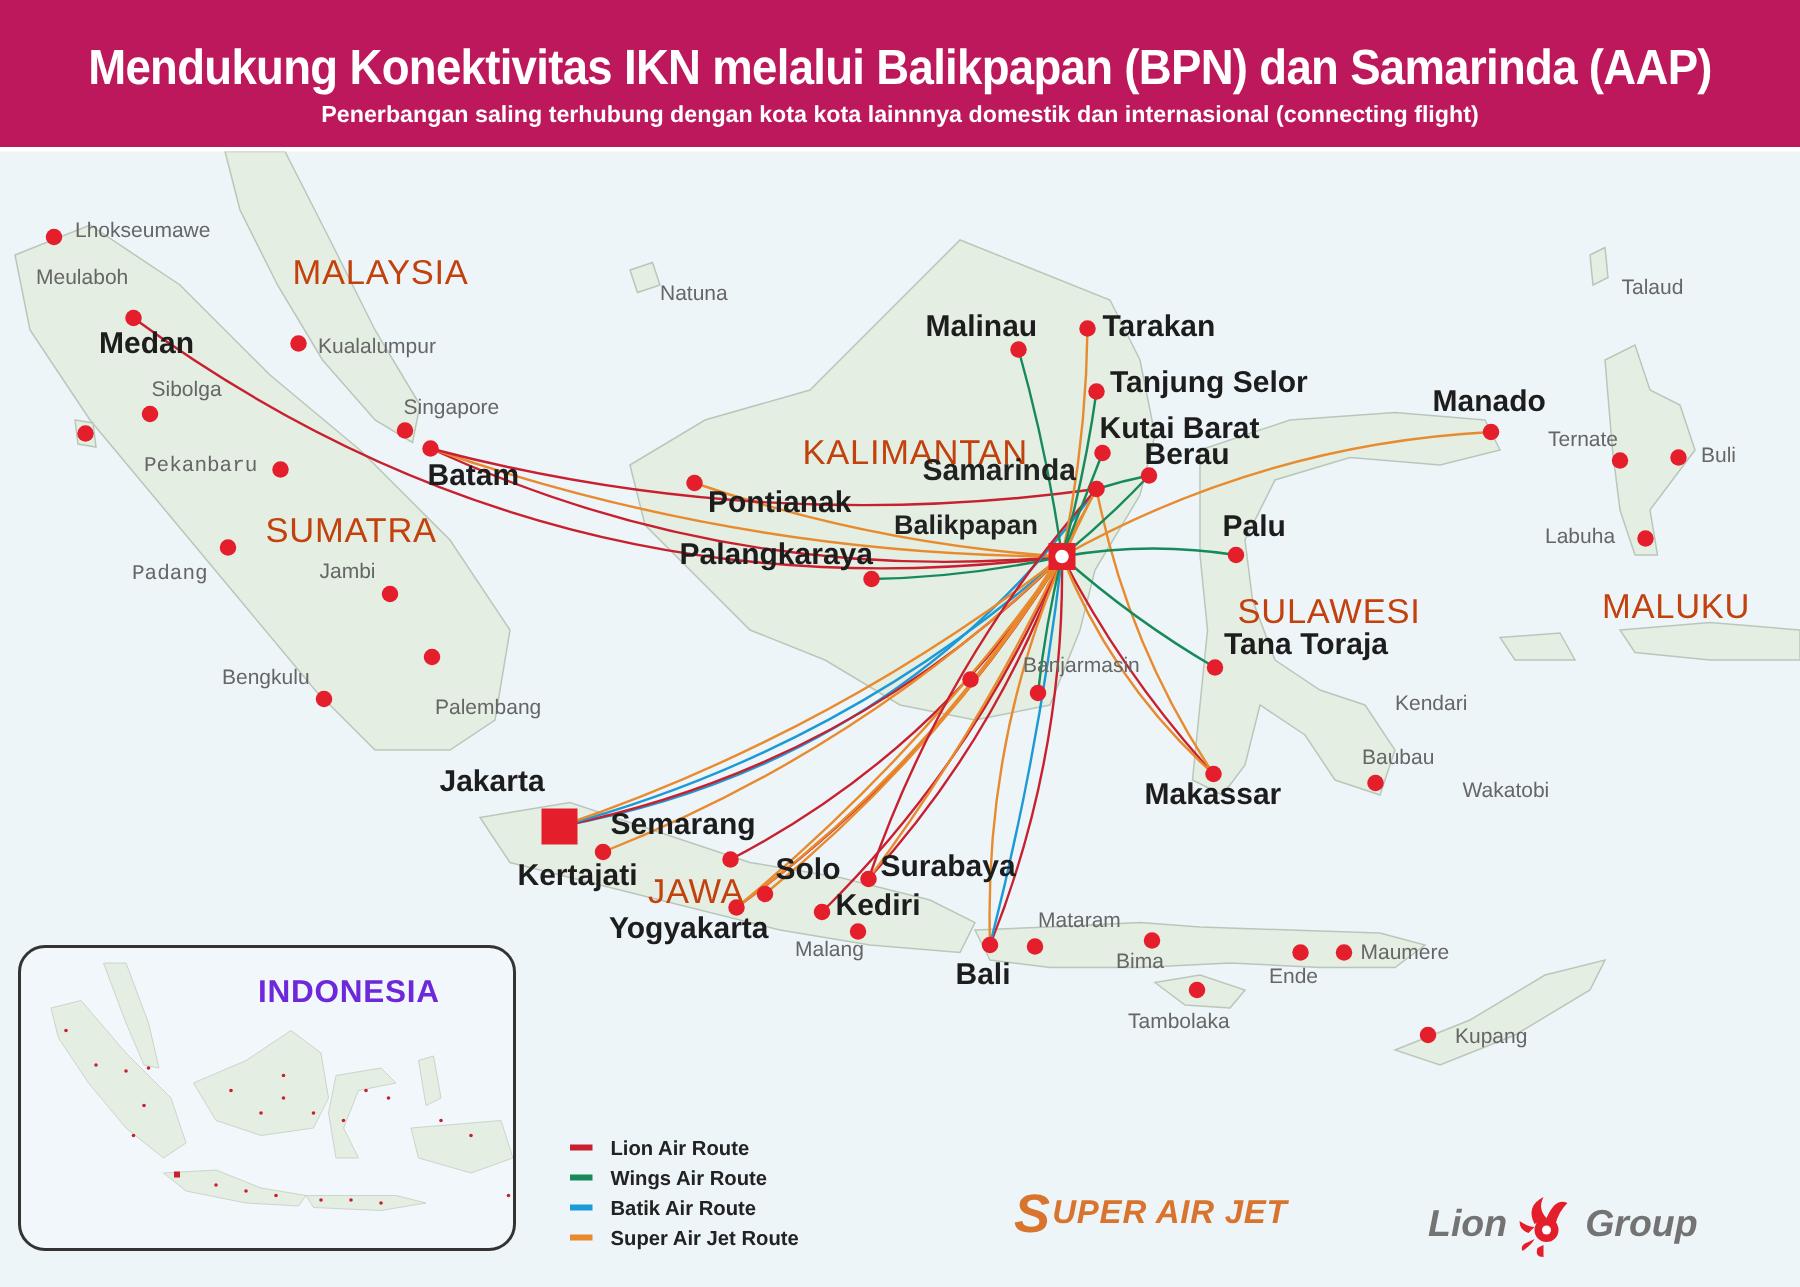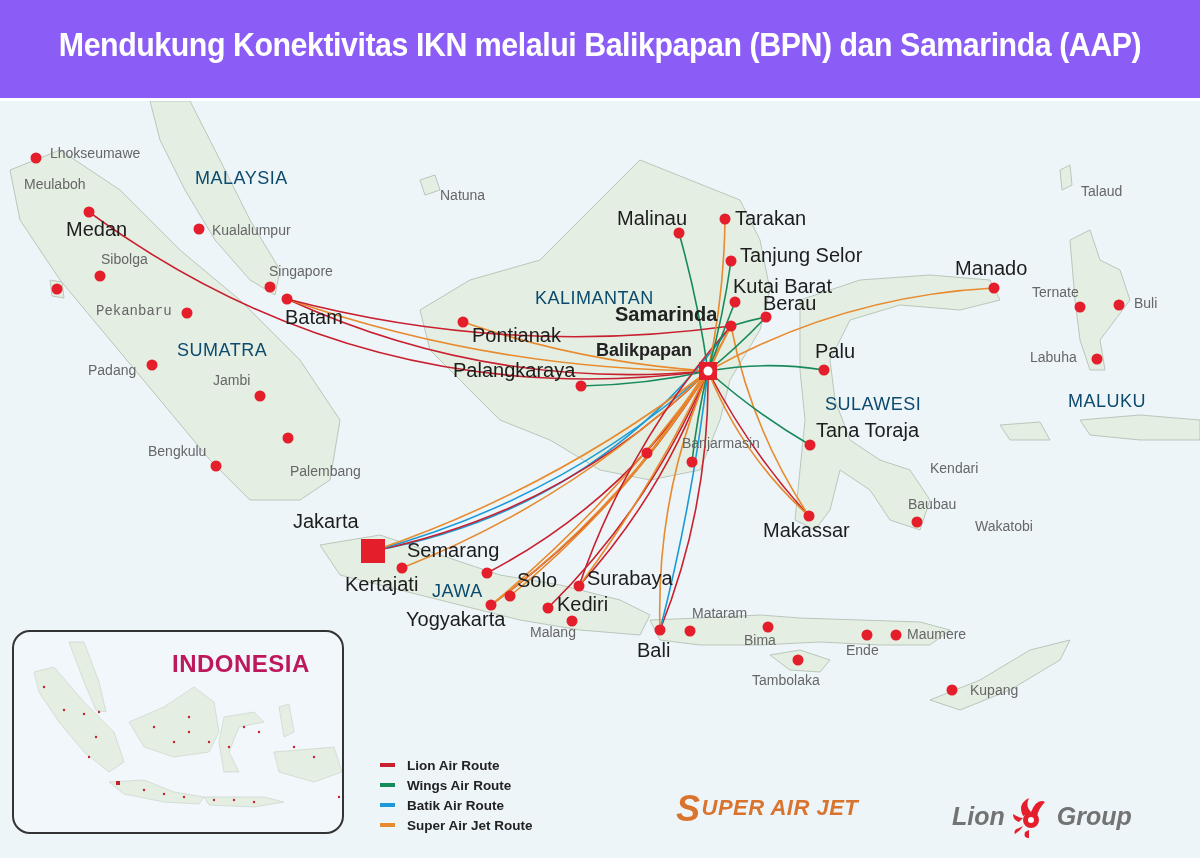--- a/index.html
+++ b/index.html
@@ -1,41 +1,42 @@
 <!DOCTYPE html>
 <html><head>
 <meta charset="utf-8">
 <style>
   html,body{margin:0;padding:0;}
   body{width:1200px;height:858px;overflow:hidden;background:#eef5f9;font-family:"Liberation Sans",sans-serif;position:relative;}
-  .header{position:absolute;left:0;top:0;width:1200px;height:98px;background:#8b5cf6;color:#fff;text-align:center;}
+  .header{position:absolute;left:0;top:0;width:1200px;height:98px;background:#be185d;color:#fff;text-align:center;}
   .header .title{font-family:"Liberation Sans",sans-serif;font-weight:bold;font-size:33px;letter-spacing:-0.5px;position:absolute;top:26px;left:0;width:100%;transform:scaleX(0.92);transform-origin:center;}
   .header .subtitle{font-weight:bold;font-size:15.5px;position:absolute;top:68px;left:0;width:100%;}
   .header-line{position:absolute;left:0;top:98px;width:1200px;height:3px;background:#fff;}
   #map{position:absolute;left:0;top:101px;}
   .city-label{position:absolute;white-space:nowrap;color:#666;font-size:14px;line-height:1;}
-  .city-label.major{color:#1d1d1d;font-size:20px;}
+  .city-label.major{color:#1d1d1d;font-size:20px;font-weight:bold;}
   .city-label.hub{color:#222;font-weight:bold;font-size:18px;}
-  .region-label{position:absolute;white-space:nowrap;color:#0c4a6e;font-size:18px;letter-spacing:0.5px;}
+  .region-label{position:absolute;white-space:nowrap;color:#c2410c;font-size:23px;letter-spacing:0.5px;}
   .inset{position:absolute;left:12px;top:630px;width:328px;height:200px;border:2px solid #333;border-radius:18px;background:#f1f7fa;overflow:hidden;}
-  .inset .inset-title{position:absolute;left:158px;top:18px;color:#be185d;font-weight:bold;font-size:24px;letter-spacing:0.5px;}
+  .inset .inset-title{position:absolute;left:158px;top:18px;color:#6d28d9;font-weight:bold;font-size:21px;letter-spacing:0.5px;}
   .legend{position:absolute;left:380px;top:755px;}
   .legend .row{display:flex;align-items:center;height:20px;}
   .legend .swatch{width:15px;height:4px;margin-right:12px;}
   .legend .lbl{font-weight:bold;font-size:13.5px;color:#222;}
   .logo-saj{position:absolute;left:676px;top:788px;color:#d9742f;font-weight:bold;font-style:italic;font-size:22px;letter-spacing:0.5px;}
   .logo-saj .big{font-size:36px;vertical-align:-6px;margin-right:1px;}
   .logo-lion{position:absolute;left:952px;top:794px;color:#737373;font-weight:bold;font-style:italic;font-size:25px;display:flex;align-items:center;}
   .logo-lion .mark{width:44px;height:44px;margin:0 4px;}
 </style>
 </head>
 <body>
 
 <div class="header">
   <div class="title">Mendukung Konektivitas IKN melalui Balikpapan (BPN) dan Samarinda (AAP)</div>
+  <div class="subtitle">Penerbangan saling terhubung dengan kota kota lainnnya domestik dan internasional (connecting flight)</div>
 </div>
 <div class="header-line"></div>
 
 <svg id="map" width="1200" height="757" viewBox="0 101 1200 757" xmlns="http://www.w3.org/2000/svg">
   <defs>
     <filter id="glow" x="-20%" y="-20%" width="140%" height="140%">
       <feGaussianBlur stdDeviation="6"></feGaussianBlur>
     </filter>
   </defs>
   <g id="land" fill="#e4eee2" stroke="#b9c7bb" stroke-width="1">
@@ -160,21 +161,21 @@
     <div class="region-label" style="left: 1068px; top: 391px;">MALUKU</div>
     <div class="region-label" style="left: 432px; top: 581px;">JAWA</div>
     <div class="city-label" style="left: 50px; top: 146px;">Lhokseumawe</div>
     <div class="city-label" style="left: 24px; top: 177px;">Meulaboh</div>
     <div class="city-label major" style="left: 66px; top: 219px;">Medan</div>
     <div class="city-label" style="left: 212px; top: 223px;">Kualalumpur</div>
     <div class="city-label" style="left: 101px; top: 252px;">Sibolga</div>
     <div class="city-label" style="left: 269px; top: 264px;">Singapore</div>
     <div class="city-label major" style="left: 285px; top: 307px;">Batam</div>
     <div class="city-label" style="left: 96px; top: 304px; font-family: Liberation Mono, monospace;">Pekanbaru</div>
-    <div class="city-label" style="left: 88px; top: 363px;">Padang</div>
+    <div class="city-label" style="left: 88px; top: 376px; font-family: Liberation Mono, monospace;">Padang</div>
     <div class="city-label" style="left: 213px; top: 373px;">Jambi</div>
     <div class="city-label" style="left: 290px; top: 464px;">Palembang</div>
     <div class="city-label" style="left: 148px; top: 444px;">Bengkulu</div>
     <div class="city-label" style="left: 440px; top: 188px;">Natuna</div>
     <div class="city-label major" style="left: 472px; top: 325px;">Pontianak</div>
     <div class="city-label major" style="left: 453px; top: 360px;">Palangkaraya</div>
     <div class="city-label major" style="left: 617px; top: 208px;">Malinau</div>
     <div class="city-label major" style="left: 735px; top: 208px;">Tarakan</div>
     <div class="city-label major" style="left: 740px; top: 245px;">Tanjung Selor</div>
     <div class="city-label major" style="left: 733px; top: 276px;">Kutai Barat</div>

